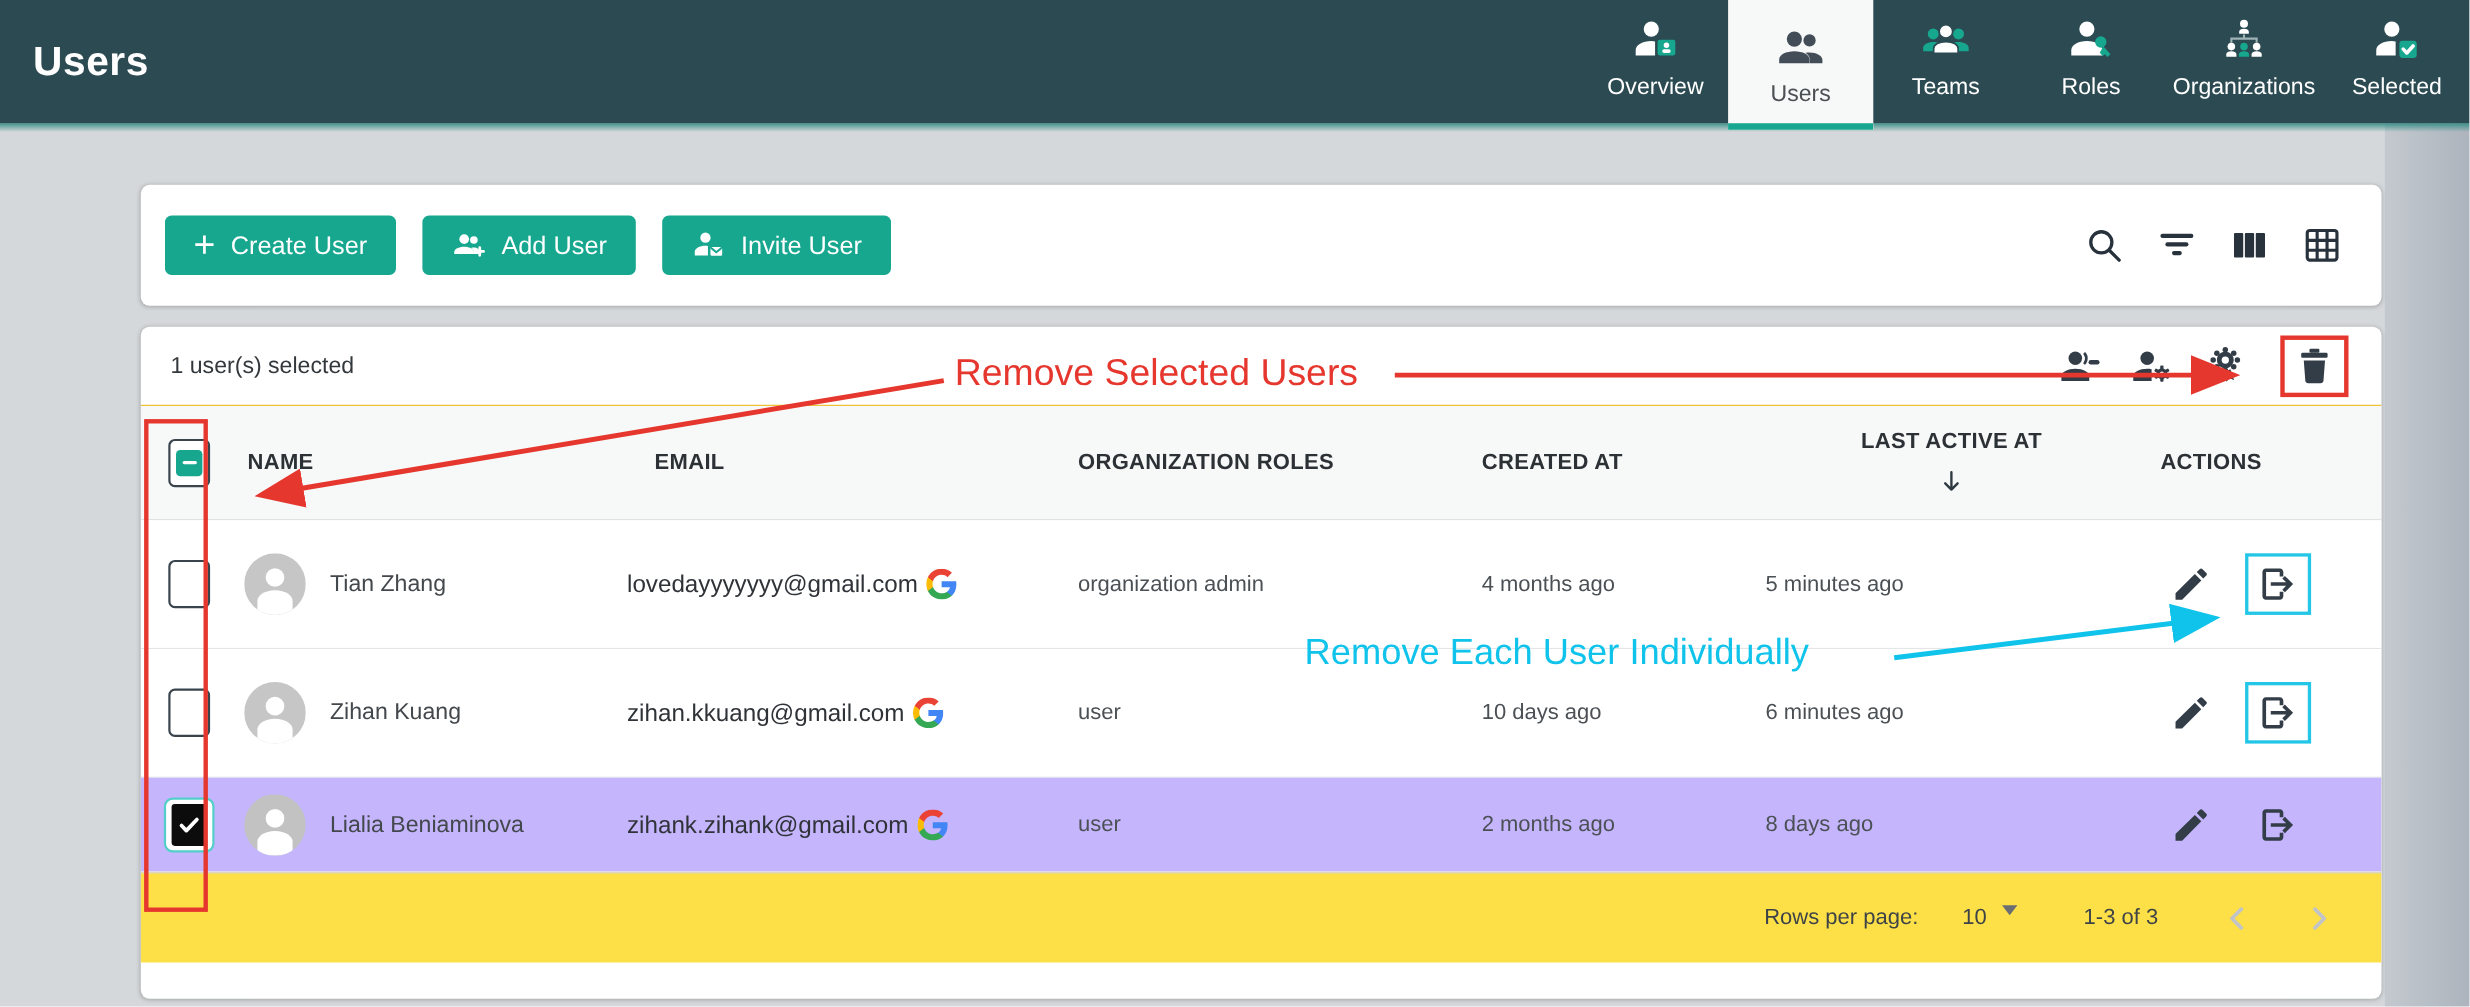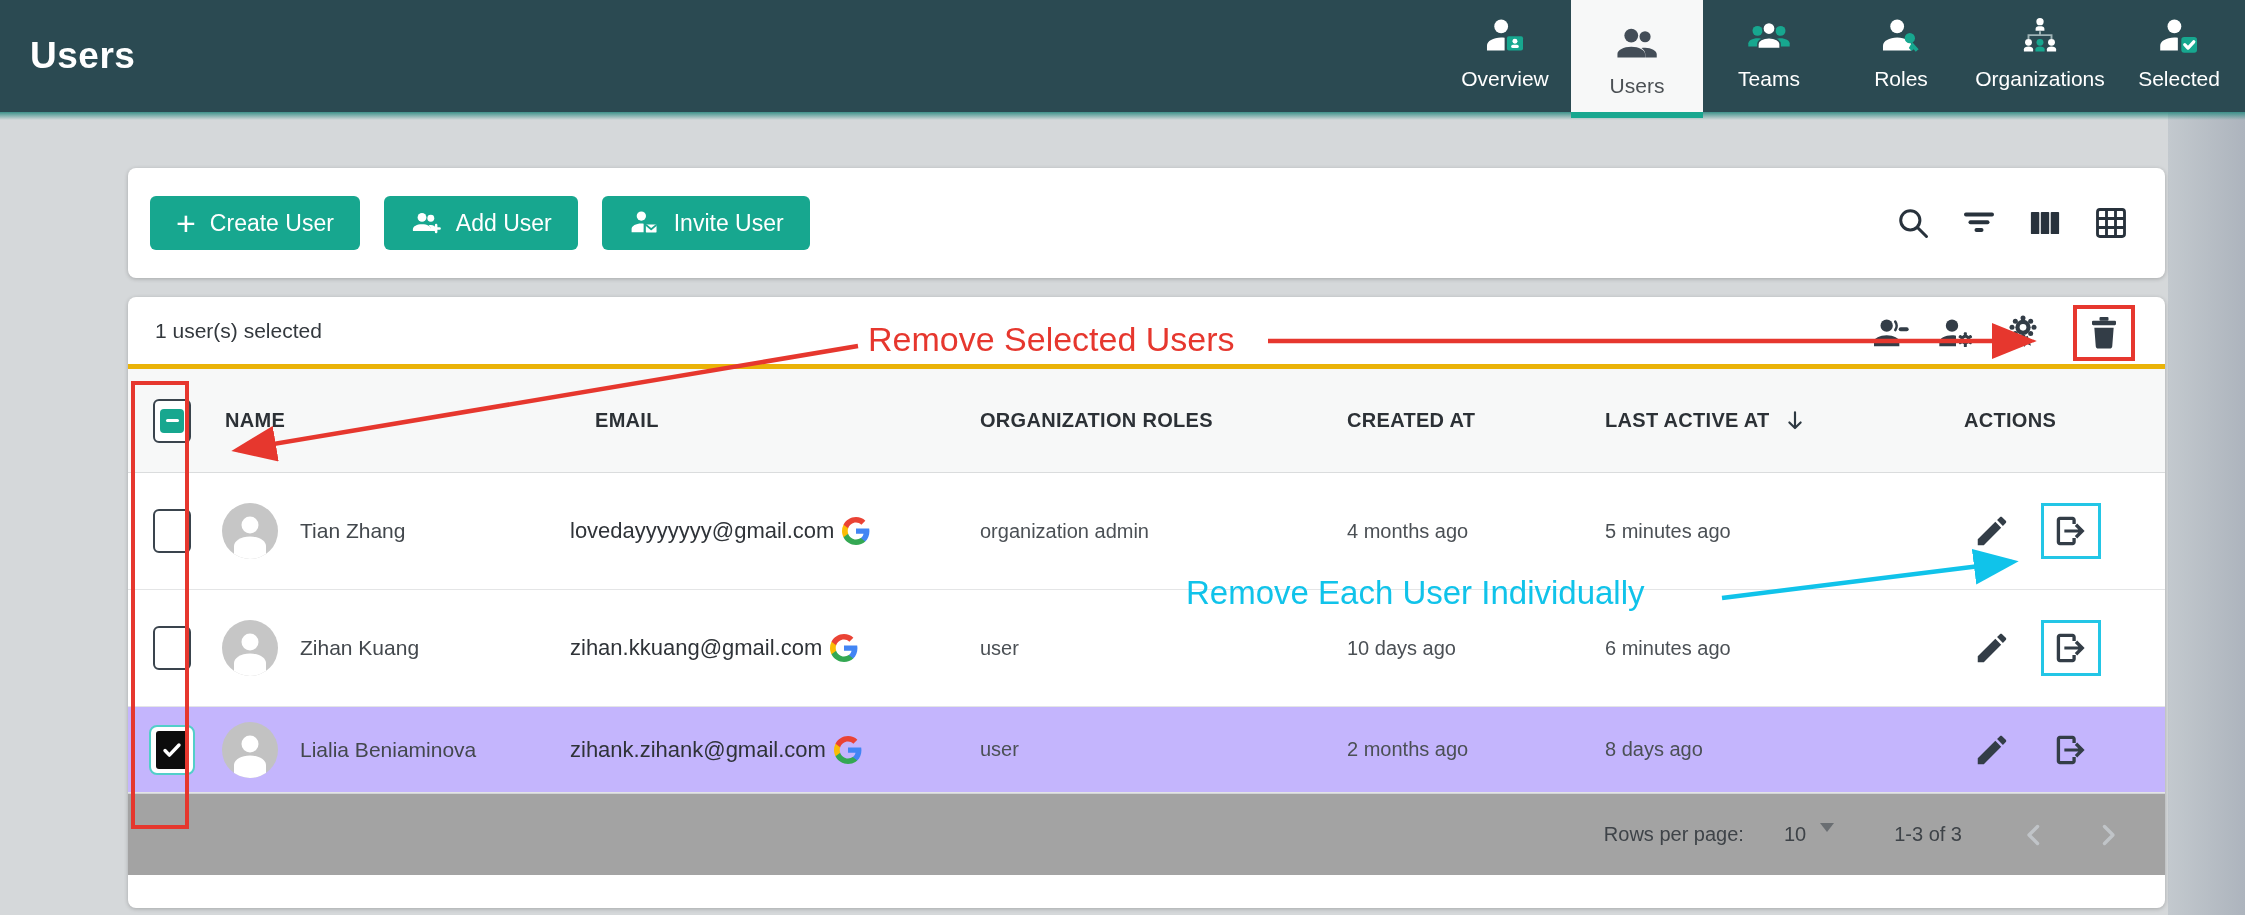--- a/index.html
+++ b/index.html
@@ -29,35 +29,35 @@
   .btn-row { display:flex; gap:24px; margin-left:22px; }
   .btn { display:flex; align-items:center; gap:14px; height:54px; padding:0 26px;
     background:#17a78f; color:#fff; font-size:23px; border:none; border-radius:6px; cursor:pointer;
     font-family:inherit; }
   .btn svg { width:32px; height:32px; }
   .plus-glyph { font-size:34px; font-weight:400; line-height:1; }
   .toolbar-icons { position:absolute; right:36px; top:0; height:110px; display:flex; align-items:center; gap:30px; }
   .tool-icon { width:36px; height:36px; cursor:pointer; }
   
   .table-card { top:297px; height:611px; overflow:hidden; }
-  .selection-bar { height:72px; display:flex; align-items:center; border-bottom:5px solid #eab308; }
+  .selection-bar { height:72px; display:flex; align-items:center; border-bottom:1px solid #eab308; }
   .selection-text { margin-left:27px; font-size:21px; color:#33383d; }
   .selection-icons { position:absolute; right:30px; top:0; height:72px; display:flex; align-items:center; gap:26px; }
   .sel-icon { width:40px; height:40px; cursor:pointer; }
   .trash-box { display:inline-flex; align-items:center; justify-content:center;
     border:4px solid #e6372e; padding:4px 7px; margin-left:4px; }
   .grid-row { display:grid; grid-template-columns:88px 352px 410px 365px 260px 340px 222px; align-items:center; }
   .thead { height:104px; background:#f7f8f8; border-bottom:1px solid #dadcdd;
     font-size:20px; font-weight:700; color:#2c3136; letter-spacing:.3px; }
   .th { display:flex; align-items:center; cursor:pointer; }
   .th.c-name { padding-left:9px; }
   .th.c-email { padding-left:27px; }
   .th.c-roles { padding-left:2px; }
   .th.c-created { padding-left:4px; }
-  .th.c-last { padding-left:2px; gap:12px; }
+  .th.c-last { padding-left:2px; gap:12px;flex-direction:column; }
   .th.c-actions { padding-left:21px; cursor:default; }
   .sort-arrow { width:26px; height:26px; }
   .row { height:117px; border-bottom:1px solid #e4e5e6; background:#fff; cursor:pointer; }
   .row.selected { height:86px; background:#c4b5fd; }
   .cell { display:flex; align-items:center; }
   .cb-cell { justify-content:center; }
   .name-cell { padding-left:6px; gap:22px; font-size:21px; color:#43484d; }
   .email-cell { padding-left:2px; gap:8px; font-size:22px; color:#2f3338; }
   .text-cell { padding-left:2px; font-size:20px; color:#4b5055; }
   .created-cell { padding-left:4px; }
@@ -71,21 +71,21 @@
   .cb-indet { width:38px; height:44px; background:#fff; border:2.5px solid #3a444d; border-radius:6px;
     display:flex; align-items:center; justify-content:center; cursor:pointer; }
   .cb-indet .inner { width:24px; height:24px; background:#17a78f; border-radius:4px;
     display:flex; align-items:center; justify-content:center; }
   .cb-indet .dash { width:13px; height:3.5px; background:#fff; border-radius:2px; }
   .cb-checked { width:46px; height:50px; border:2.5px solid #52cfc9; border-radius:8px; background:#fff;
     display:flex; align-items:center; justify-content:center; cursor:pointer; }
   .cb-checked .inner { width:32px; height:38px; background:#0c0c0c; border-radius:3px;
     display:flex; align-items:center; justify-content:center; }
   
-  .table-footer { height:82px; background:#a3a3a3; border-top:1px solid #d2d4d6;
+  .table-footer { height:82px; background:#fde047; border-top:1px solid #d2d4d6;
     display:flex; align-items:center; justify-content:flex-end; gap:0; padding-right:40px;
     font-size:20px; color:#3e4348; }
   .rpp-label { margin-right:40px; }
   .rpp-value { display:flex; gap:14px; cursor:pointer; margin-right:60px; }
   .caret { width:0; height:0; border-left:7px solid transparent; border-right:7px solid transparent;
     border-top:9px solid #6a6e72; }
   .range { margin-right:55px; }
   .pg-chevron { width:34px; height:34px; cursor:pointer; }
   .pg-chevron + .pg-chevron { margin-left:40px; }
   

